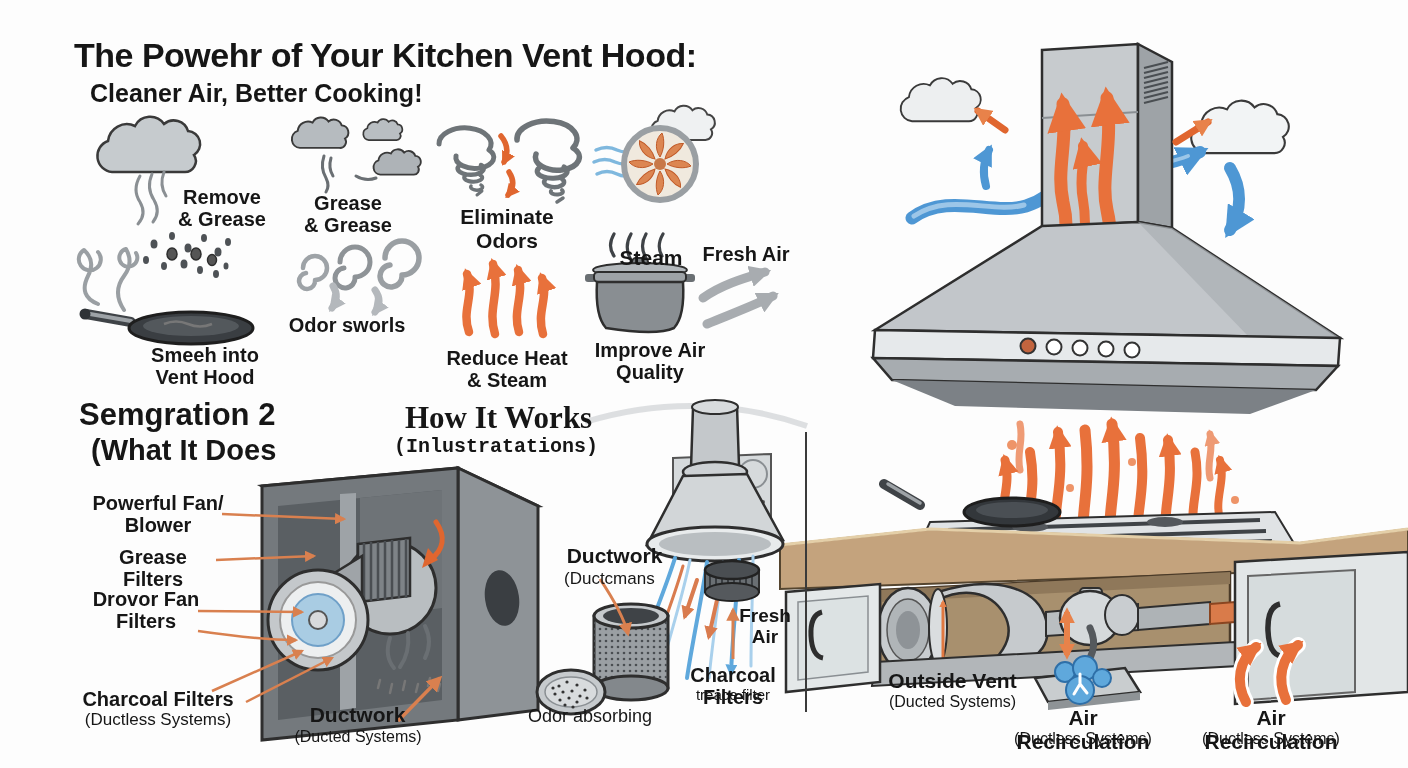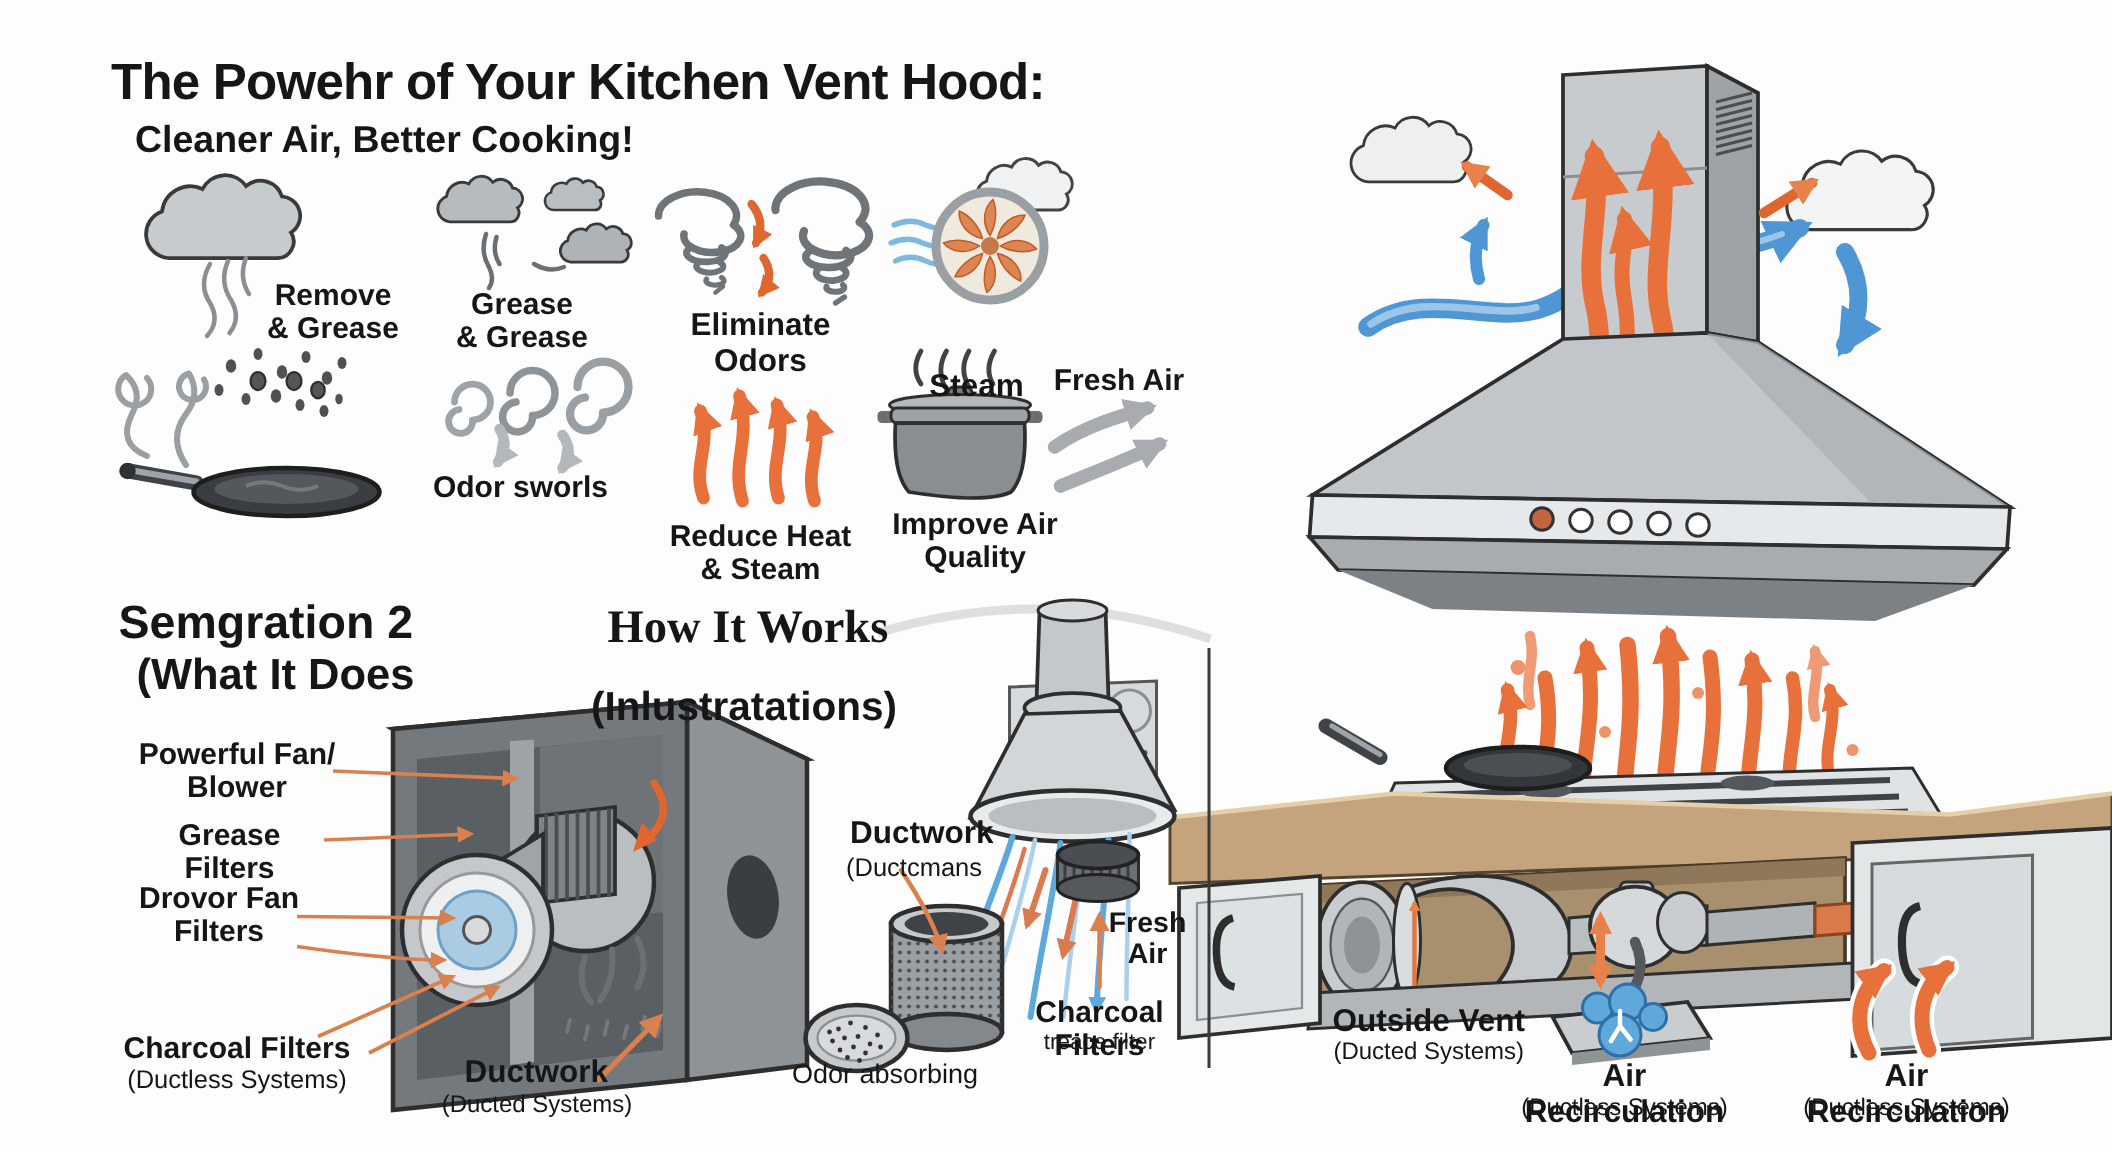--- a/index.html
+++ b/index.html
@@ -485,31 +485,33 @@
 
   <div class="lbl lft b" style="left:74px;top:36px;font-size:34px;letter-spacing:-0.5px;white-space:nowrap;">The Powehr of Your Kitchen Vent Hood:</div>
   <div class="lbl lft b" style="left:90px;top:79px;font-size:25px;white-space:nowrap;">Cleaner Air, Better Cooking!</div>
 
   <div class="lbl sb" style="left:166px;top:186px;width:112px;font-size:20px;">Remove
 &amp; Grease</div>
   <div class="lbl sb" style="left:284px;top:192px;width:128px;font-size:20px;">Grease
 &amp; Grease</div>
   <div class="lbl sb" style="left:428px;top:205px;width:158px;font-size:21px;">Eliminate Odors</div>
   <div class="lbl sb" style="left:596px;top:206px;width:110px;font-size:21px;margin-top:40px;">Steam</div>
+  <div class="lbl sb" style="left:138px;top:344px;width:134px;font-size:20px;">Smeeh into
+Vent Hood</div>
   <div class="lbl sb" style="left:286px;top:314px;width:122px;font-size:20px;">Odor sworls</div>
   <div class="lbl sb" style="left:436px;top:347px;width:142px;font-size:20px;">Reduce Heat
 &amp; Steam</div>
   <div class="lbl sb" style="left:585px;top:339px;width:130px;font-size:20px;">Improve Air
 Quality</div>
   <div class="lbl b" style="left:696px;top:243px;width:100px;font-size:20px;">Fresh Air</div>
 
   <div class="lbl lft b" style="left:79px;top:398px;font-size:31px;white-space:nowrap;">Semgration 2</div>
   <div class="lbl lft b" style="left:91px;top:434px;font-size:29px;white-space:nowrap;text-align:right;">(What It Does</div>
   <div class="lbl lft b" style="left:405px;top:401px;font-size:31px;white-space:nowrap;font-family:Liberation Serif, serif;">How It Works</div>
-  <div class="lbl lft b" style="left:394px;top:456px;font-size:27px;white-space:nowrap;">(Inlustratations)</div>
+  <div class="lbl lft b" style="left:394px;top:436px;font-size:20px;white-space:nowrap;font-family:Liberation Mono, monospace;">(Inlustratations)</div>
 
   <div class="lbl sb" style="left:92px;top:492px;width:132px;font-size:20px;">Powerful Fan/
 Blower</div>
   <div class="lbl sb" style="left:88px;top:588px;width:116px;font-size:20px;">Drovor Fan
 Filters</div>
   <div class="lbl sb" style="left:90px;top:546px;width:126px;font-size:20px;">Grease Filters</div>
   <div class="lbl b" style="left:78px;top:688px;width:160px;font-size:20px;">Charcoal Filters</div>
   <div class="lbl" style="left:70px;top:710px;width:176px;font-size:17px;">(Ductless Systems)</div>
   <div class="lbl b" style="left:295px;top:703px;width:125px;font-size:21px;">Ductwork</div>
   <div class="lbl" style="left:288px;top:728px;width:140px;font-size:16px;">(Ducted Systems)</div>

